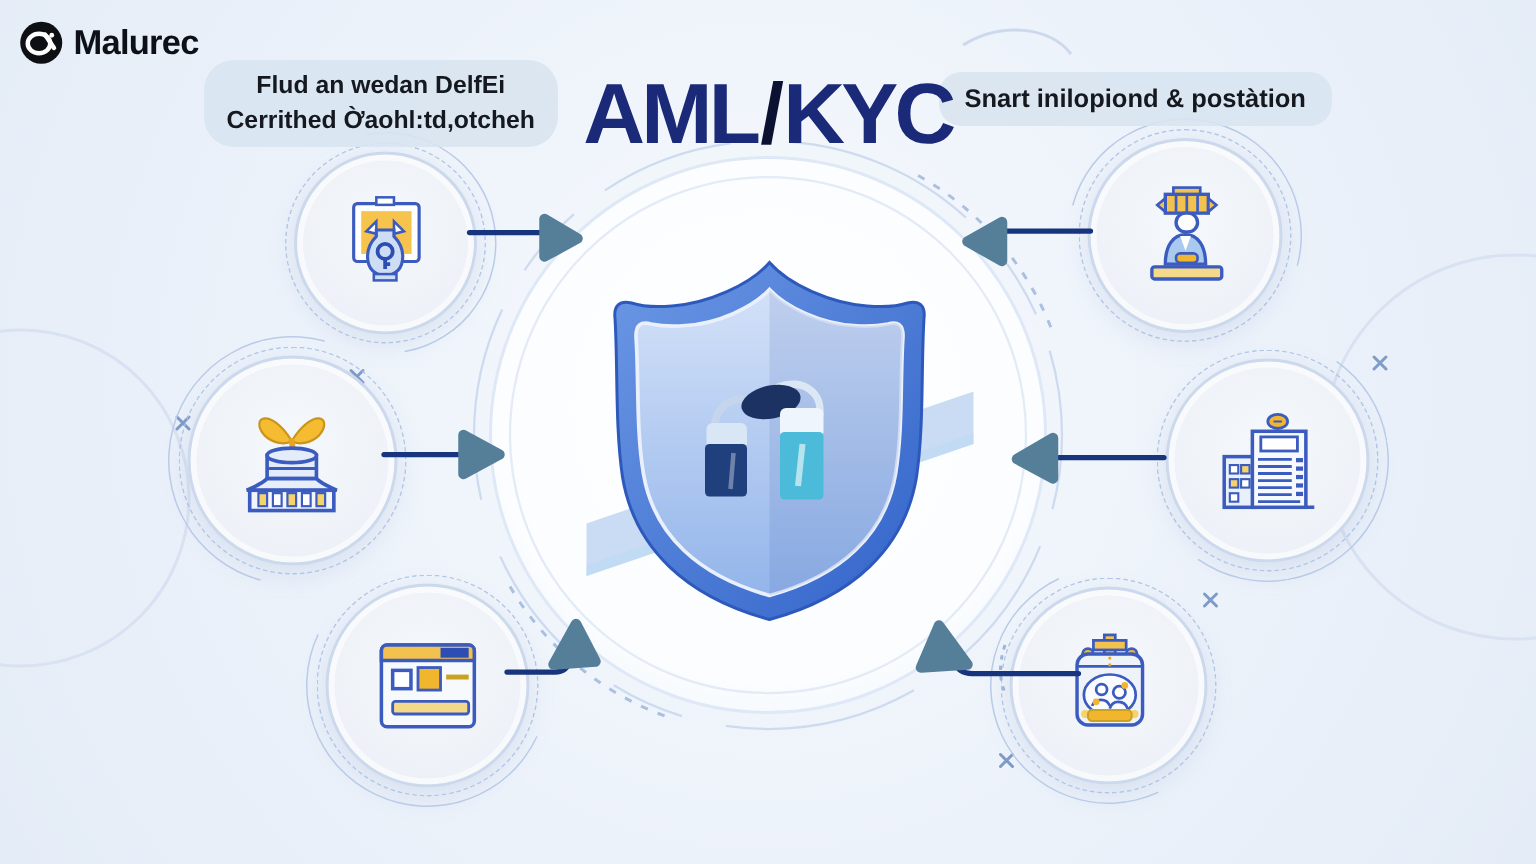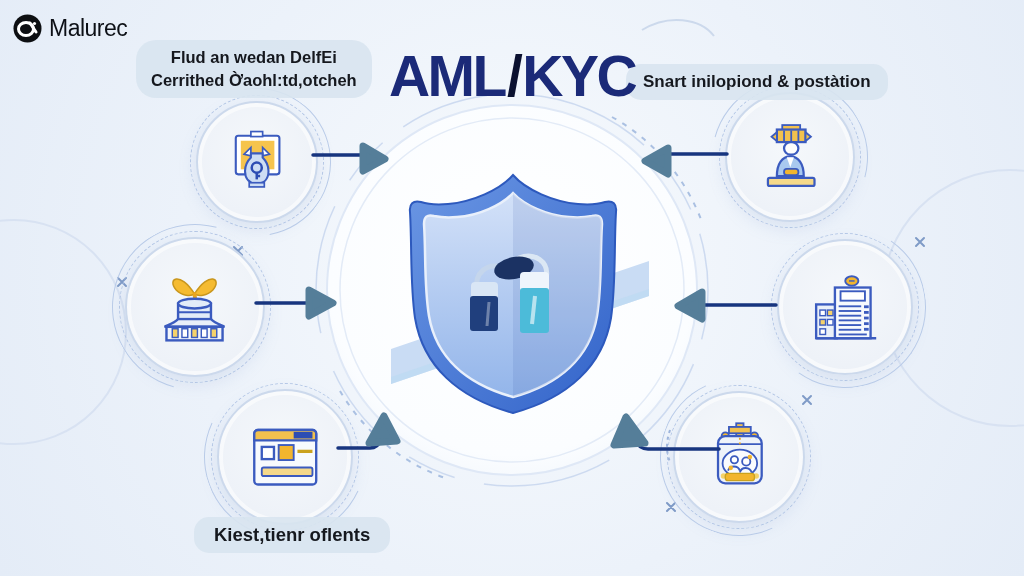--- a/index.html
+++ b/index.html
@@ -5,32 +5,32 @@
   html,body{margin:0;padding:0;}
   body{font-family:"Liberation Sans", sans-serif;}
   .canvas{position:relative;width:1024px;height:576px;overflow:hidden;
     background:radial-gradient(circle at 50% 45%, #f7fafd 0%, #ecf2fa 55%, #e4ecf7 100%);}
   .layer{position:absolute;left:0;top:0;width:1024px;height:576px;}
   .art-base{z-index:1;}
   .art-arrows{z-index:3;pointer-events:none;}
 
   
   .logo{position:absolute;left:13px;top:14px;display:flex;align-items:center;gap:7px;z-index:5;}
-  .logo-text{font-size:23px;font-weight:400;color:#0d1016;letter-spacing:-0.5px;}
+  .logo-text{font-size:23px;font-weight:700;color:#0d1016;letter-spacing:-0.5px;}
 
   
   .title{position:absolute;left:500px;top:31px;transform:translateX(-50%);margin:12px;z-index:5;
     font-size:57px;font-weight:800;letter-spacing:-2.5px;color:#1b2a78;white-space:nowrap;}
   .title .slash{color:#0b1130;padding:0 2px;}
 
   
   .pill{position:absolute;z-index:4;background:rgba(216,228,239,0.9);border-radius:15px;
     color:#15181e;font-weight:700;text-align:center;}
   .pill-tl{left:136px;top:40px;padding:6px 15px;font-size:16.5px;line-height:1.38;border-radius:20px;}
-  .pill-tr{left:626px;top:64px;padding:8px 17px;font-size:17px;}
+  .pill-tr{left:626px;top:48px;padding:8px 17px;font-size:17px;}
   .pill-bl{left:194px;top:517px;padding:7px 20px;font-size:18.5px;}
   .pill-br{left:596px;top:515px;padding:8px 16px;font-size:17.5px;}
 
   
   .node{position:absolute;z-index:2;border-radius:50%;
     background:radial-gradient(circle at 50% 42%, #f5f8fb 0%, #eef2f8 68%, #e8eef6 100%);
     border:2px solid #ccd9ec;display:flex;align-items:center;justify-content:center;
     box-shadow:0 6px 18px rgba(120,150,200,0.18), inset 0 0 0 4px rgba(255,255,255,0.55);}
   .node::before{content:'';position:absolute;inset:-8px;border:1.6px dashed #aabfe2;border-radius:50%;opacity:.85;}
   .node::after{content:'';position:absolute;inset:-15px;border:1.5px solid transparent;
@@ -261,15 +261,14 @@
     <span class="logo-text">Malurec</span>
   </div>
 
   <h1 class="title"><span>AML</span><span class="slash">/</span><span>KYC</span></h1>
 
   <div class="pill pill-tl">
     <div>Flud an wedan DelfEi</div>
     <div>Cerrithed Ờaohl:td,otcheh</div>
   </div>
   <div class="pill pill-tr">Snart inilopiond &amp; postàtion</div>
-  <div class="pill pill-bl">Kiest,tienr oflents</div>
 
 </div>
 
 </body></html>

